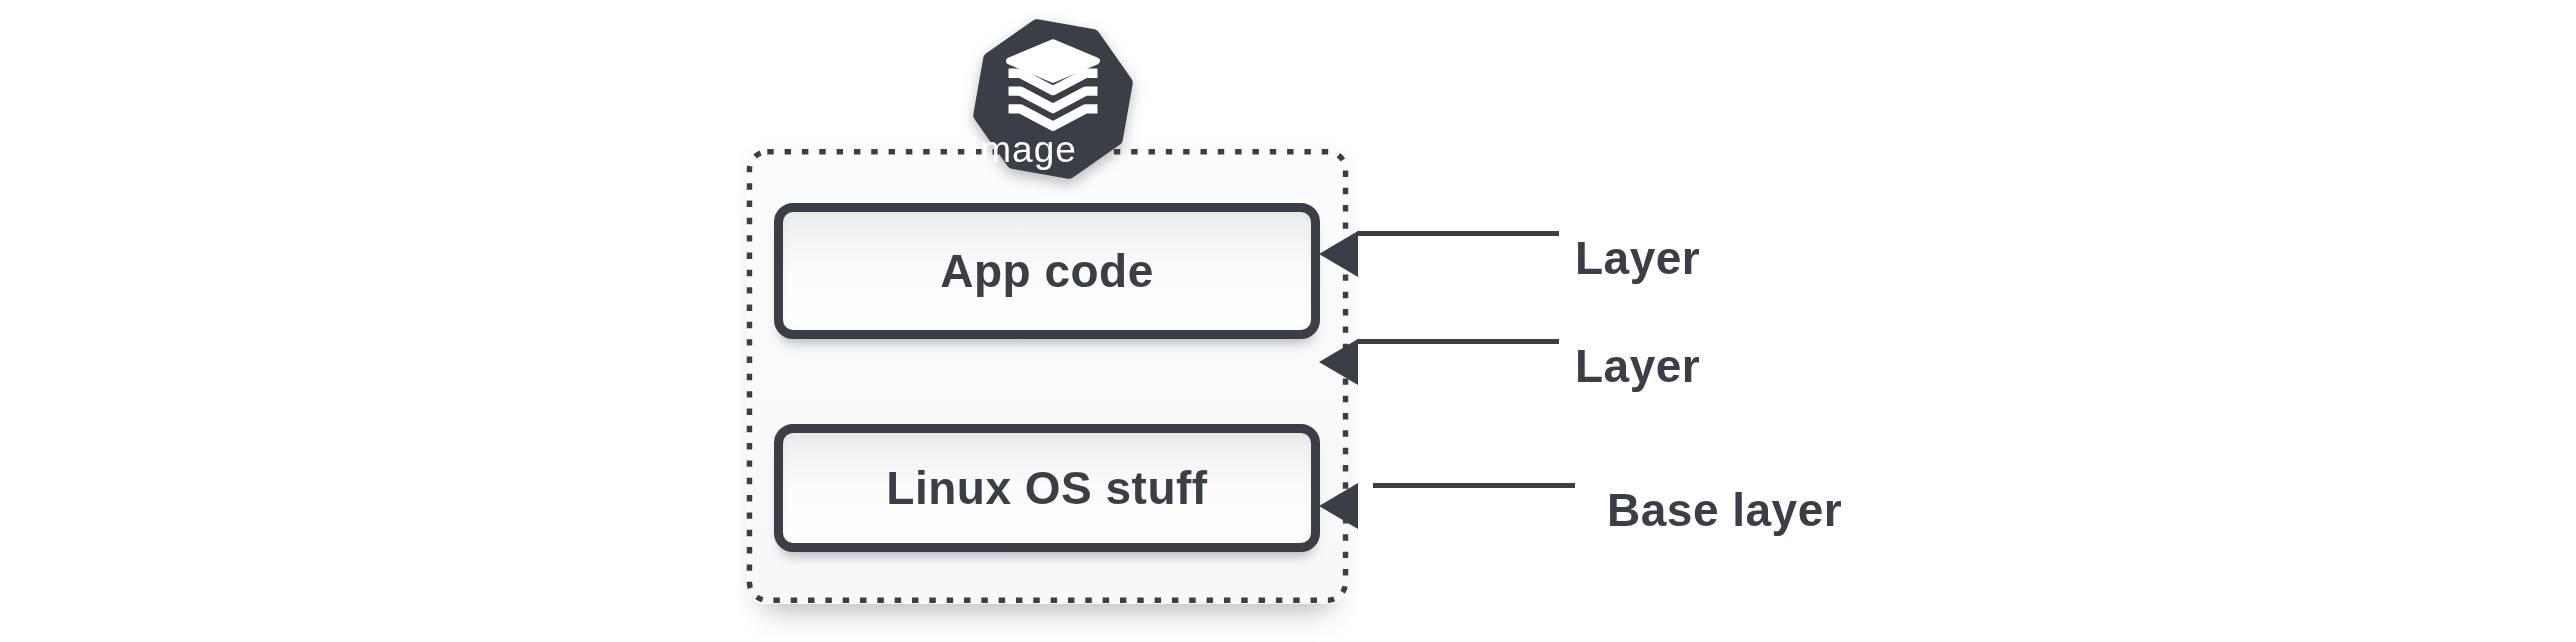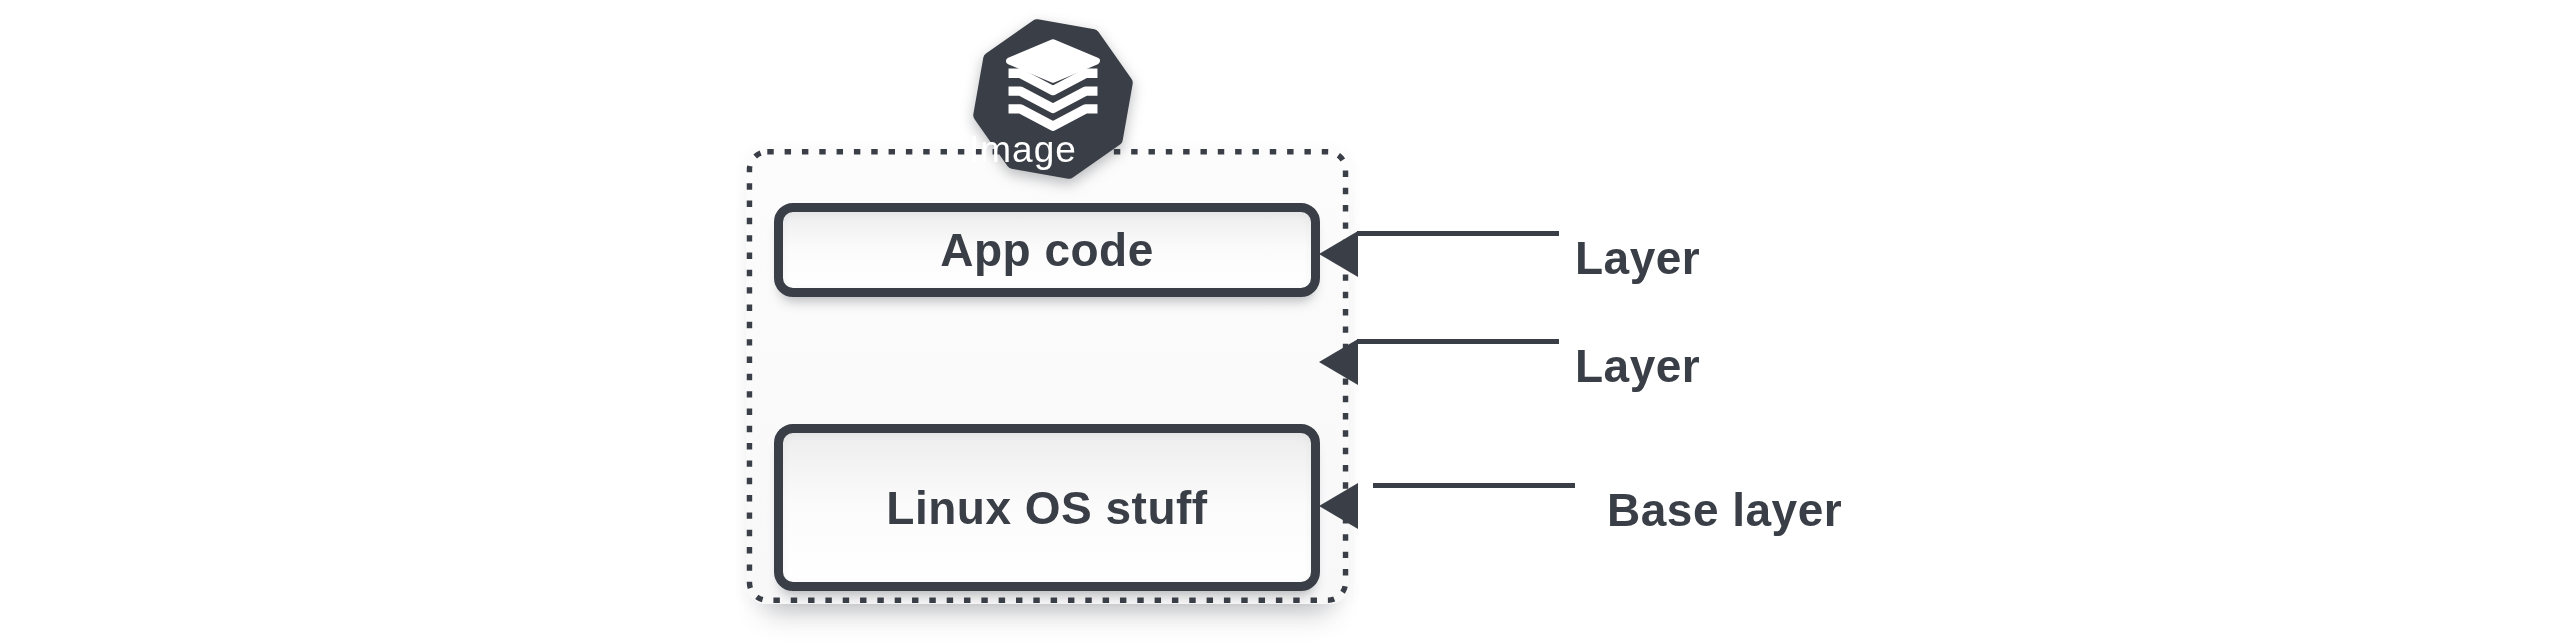--- a/index.html
+++ b/index.html
@@ -30,23 +30,23 @@
     left: 774px;
     width: 546px;
     box-sizing: border-box;
     border: 9px solid var(--ink, #3a3f47);
     border-radius: 19px;
     background: linear-gradient(180deg, #ededee 0%, #fbfbfb 48%, var(--box-fill, #ffffff) 100%);
     box-shadow: 0 10px 12px -6px rgba(56,61,69,.35), inset 0 2px 8px rgba(56,61,69,.06);
     display: flex; align-items: center; justify-content: center;
     z-index: 2;
   }
-  .box-1 { top: 203px; height: 94px; }
+  .box-1 { top: 203px; height: 136px; }
   .box-2 { top: 319px; height: 102px; }
-  .box-3 { top: 424px; height: 167px; }
+  .box-3 { top: 424px; height: 128px; }
   .layer-box .label {
     font-size: 46px; font-weight: bold;
     color: var(--ink, #3a3f47);
     letter-spacing: 0.5px;
   }
 
   
   .badge { position: absolute; left: 969px; top: 12px; width: 168px; height: 176px; z-index: 3; }
   .badge svg { display: block; width: 168px; height: 176px; color: var(--ink, #3a3f47); filter: drop-shadow(0 5px 7px rgba(56,61,69,.35)); }
   .octagon { fill: currentColor; stroke: currentColor; stroke-width: 13; stroke-linejoin: round; }

